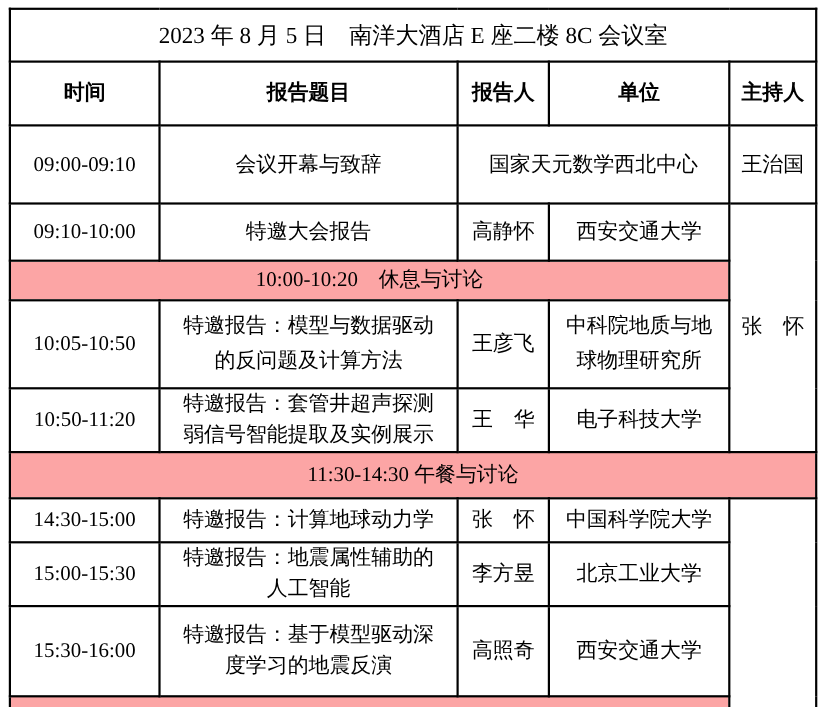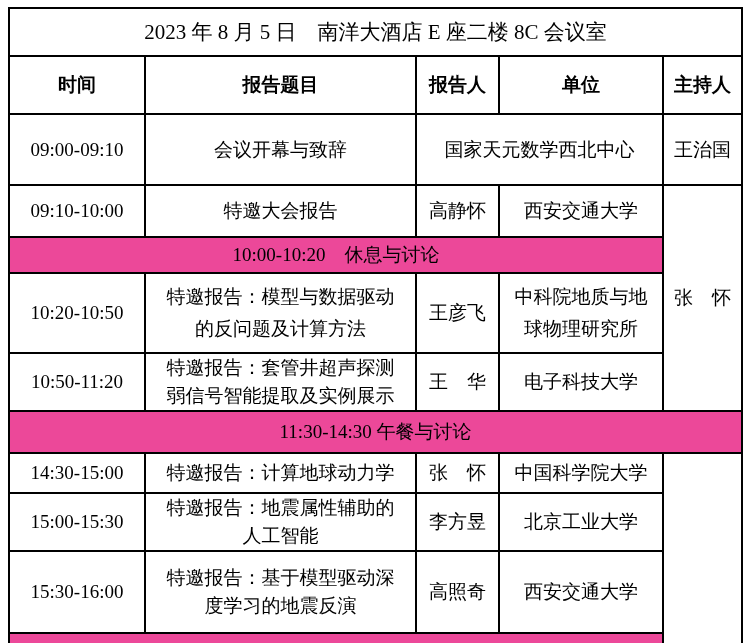--- a/index.html
+++ b/index.html
@@ -36,21 +36,21 @@
   tr.title-row td {
     font-size: 21px;
     line-height: 26px;
     height: 46px;
     margin-left: 40px;
   }
   tr.header-row td {
     font-weight: bold;
     height: 56px;
   }
-  td.gray { background: #ec4899; }
+  td.gray { background: #fca5a5; }
   tr.r-open   { height: 71px; }
   tr.r-plen   { height: 52px; border-radius: 11px; }
   tr.r-break1 { height: 36px; }
   tr.r-t1     { height: 80px; }
   tr.r-t2     { height: 58px; margin-top: 44px; }
   tr.r-lunch  { height: 42px; }
   tr.r-t3     { height: 40px; }
   tr.r-t4     { height: 52px; }
   tr.r-t5     { height: 82px; }
   tr.r-cut    { height: 14px; }
@@ -95,21 +95,21 @@
       <td>高静怀</td>
       <td>西安交通大学</td>
       <td rowspan="4">张　怀</td>
     </tr>
 
     <tr class="r-break1">
       <td colspan="4" class="gray">10:00-10:20　休息与讨论</td>
     </tr>
 
     <tr class="r-t1">
-      <td>10:20-10:50</td>
+      <td>10:05-10:50</td>
       <td>特邀报告：模型与数据驱动
 的反问题及计算方法</td>
       <td>王彦飞</td>
       <td>中科院地质与地
 球物理研究所</td>
     </tr>
 
     <tr class="r-t2">
       <td>10:50-11:20</td>
       <td>特邀报告：套管井超声探测

